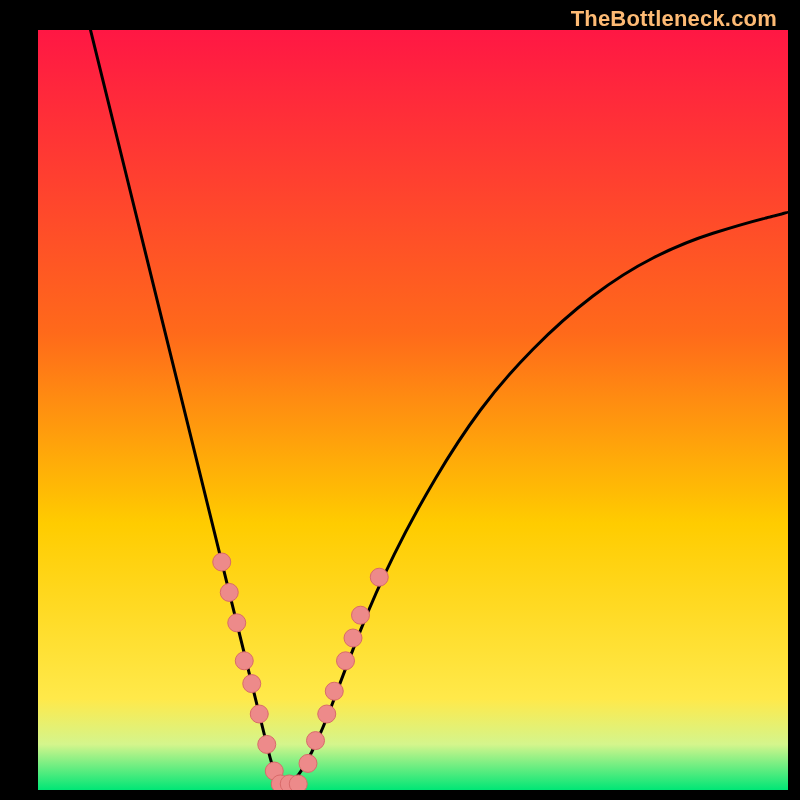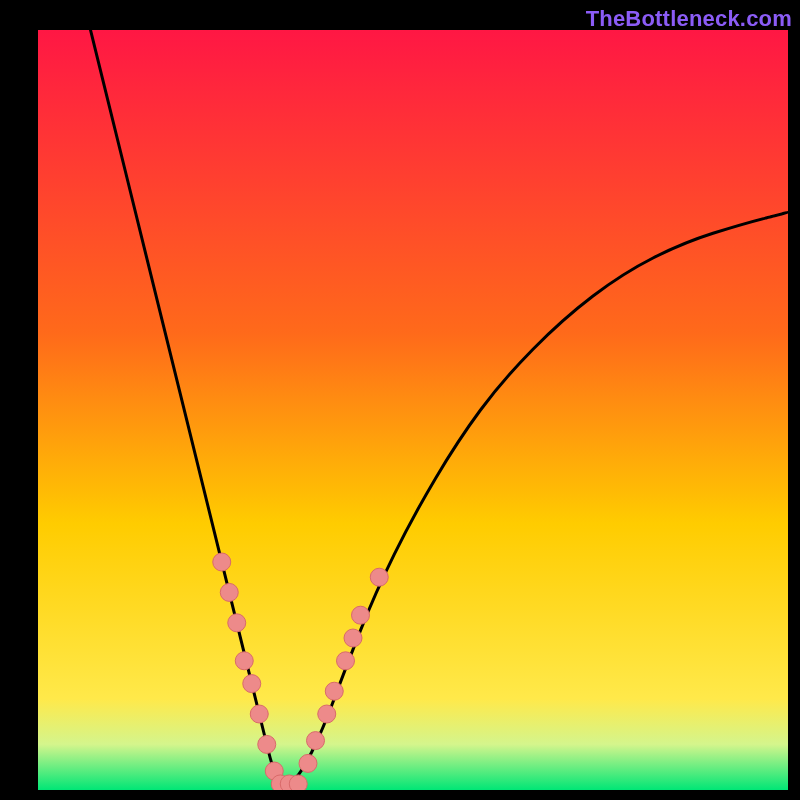--- a/index.html
+++ b/index.html
@@ -13,24 +13,24 @@
   }
   .frame {
     position: relative;
     width: 800px;
     height: 800px;
     background: #000;
   }
   .watermark {
     position: absolute;
     top: 6px;
-    right: 8px;
+    right: 23px;
     font-size: 22px;
     font-weight: 600;
-    color: #8b5cf6;
+    color: #fdba74;
     letter-spacing: 0.2px;
     z-index: 10;
   }
   svg {
     display: block;
   }
 </style>
 </head>
 <body>
 

